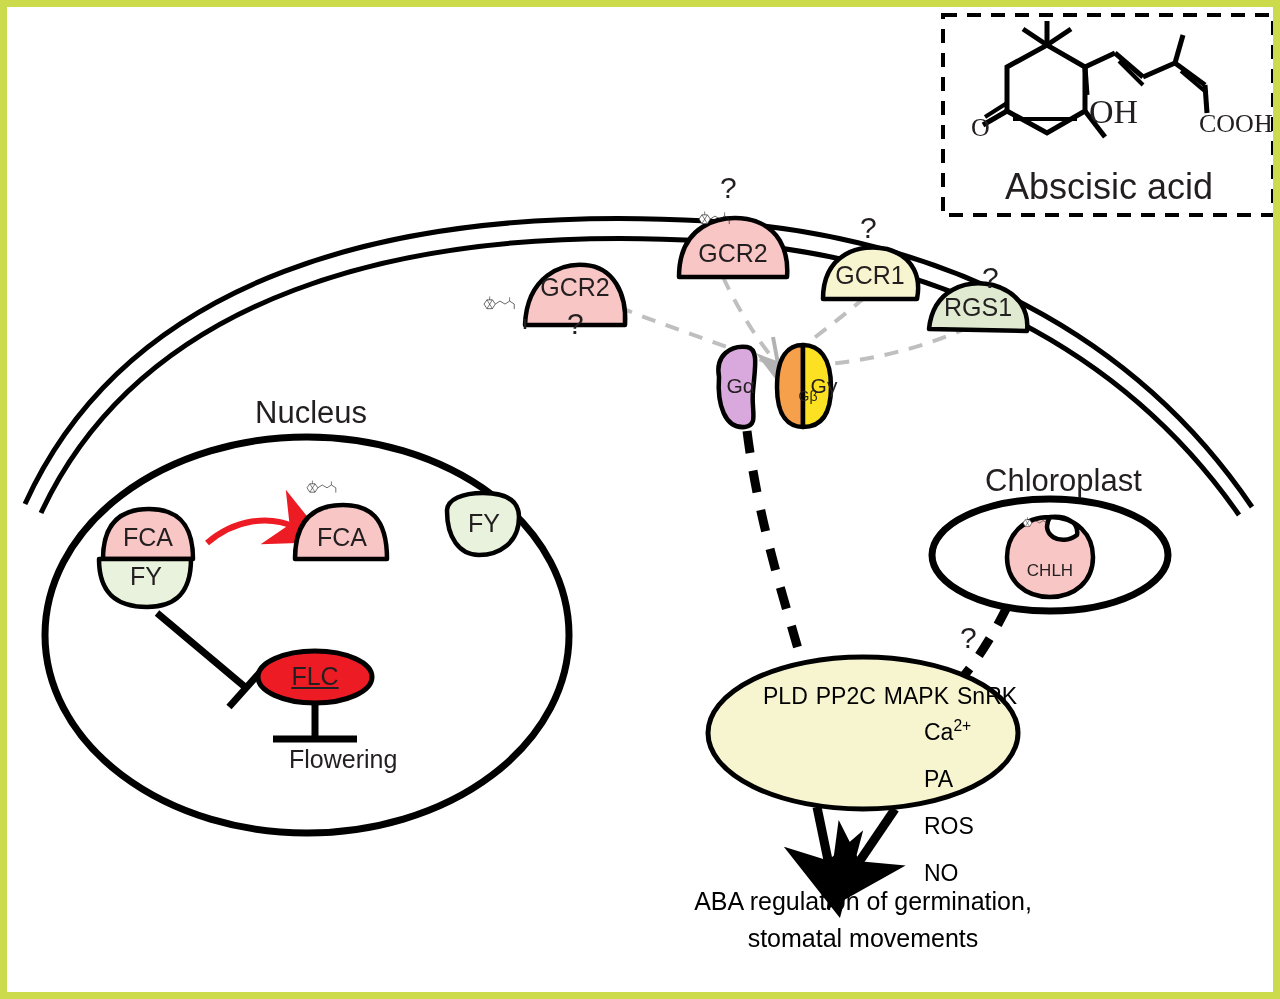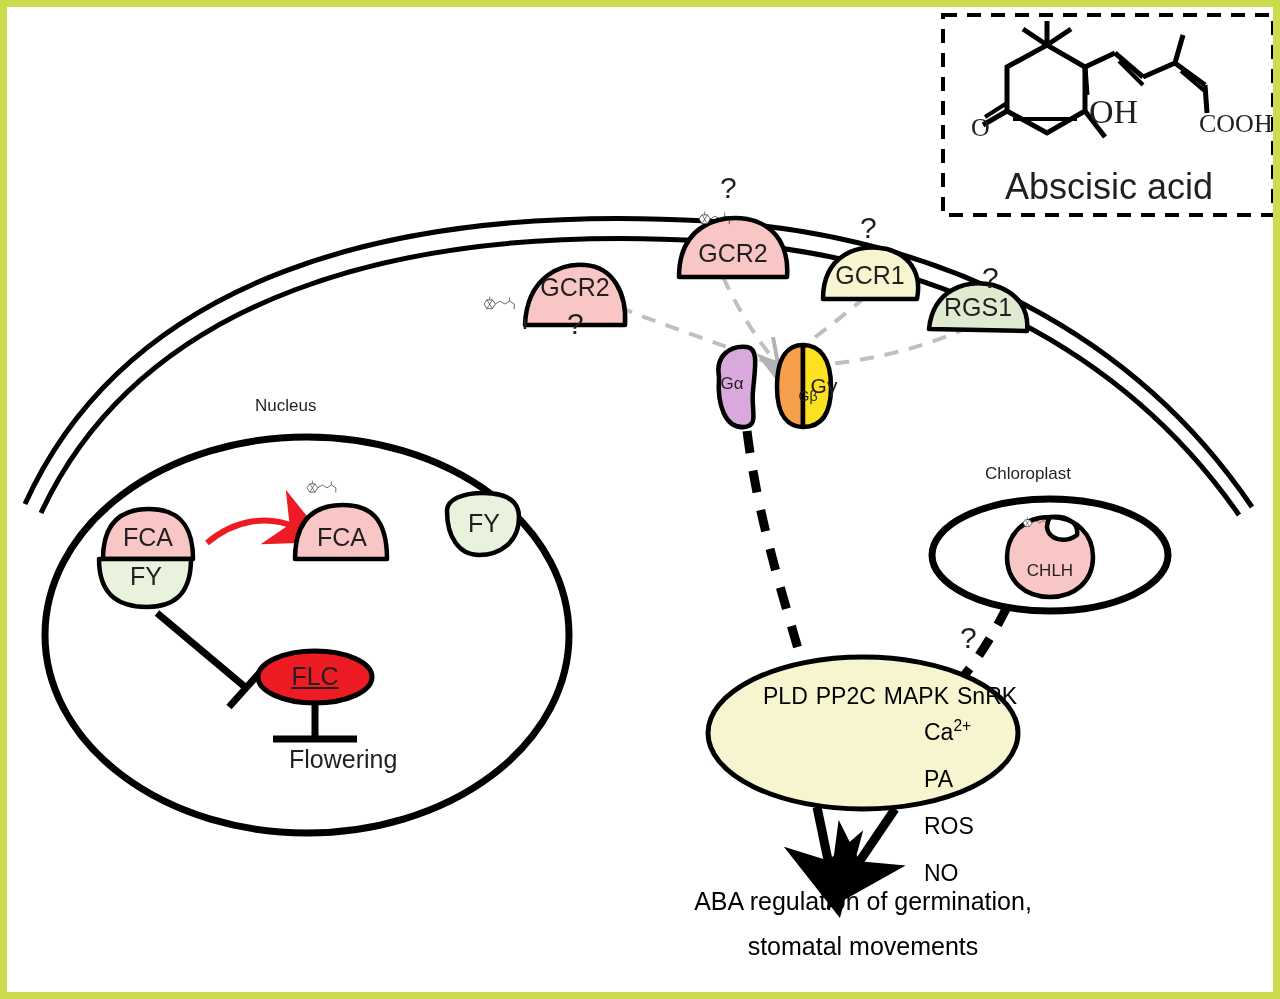--- a/index.html
+++ b/index.html
@@ -37,21 +37,21 @@
     white-space: nowrap;
     line-height: 1;
     pointer-events: none;
   }
   .qmark {
     position: absolute;
     font-size: 30px;
     color: #231f20;
     line-height: 1;
   }
-  .organelle-label { font-size: 17px; }
+  .organelle-label { font-size: 31px; }
   .caption-line { font-size: 25px; text-align: center; }
   .effector-item { font-size: 23px; }
   .sup { font-size: 0.68em; vertical-align: super; }
 </style>
 </head>
 <body>
 
 <div id="figure">
 
   <svg id="canvas" viewBox="0 0 1280 999">
@@ -210,21 +210,21 @@
 
   <div class="node-label" style="left:676px; top:234px; width:100px; font-size:25px;">GCR2</div>
   <div class="qmark" style="left:713px; top:166px;">?</div>
 
   <div class="node-label" style="left:813px; top:256px; width:100px; font-size:25px;">GCR1</div>
   <div class="qmark" style="left:853px; top:206px;">?</div>
 
   <div class="node-label" style="left:921px; top:288px; width:100px; font-size:25px;">RGS1</div>
   <div class="qmark" style="left:975px; top:256px;">?</div>
 
-  <div class="node-label" style="left:702px; top:368px; width:46px; font-size:17px;">Gα</div>
+  <div class="node-label" style="left:702px; top:368px; width:46px; font-size:21px;text-align:right;">Gα</div>
   <div class="node-label" style="left:764px; top:382px; width:38px; font-size:14px;margin-left:18px;">Gβ</div>
   <div class="node-label" style="left:798px; top:368px; width:38px; font-size:21px;">Gγ</div>
 
   <div class="lbl organelle-label" style="left:248px; top:390px;">Nucleus</div>
   <div class="node-label" style="left:96px; top:518px; width:90px; font-size:25px;">FCA</div>
   <div class="node-label" style="left:94px; top:557px; width:90px; font-size:25px;">FY</div>
   <div class="node-label" style="left:290px; top:518px; width:90px; font-size:25px;">FCA</div>
   <div class="node-label" style="left:454px; top:504px; width:46px; font-size:25px;">FY</div>
   <div class="node-label" style="left:263px; top:657px; width:90px; font-size:25px;text-decoration:underline;">FLC</div>
   <div class="lbl" style="left:238px; top:740px; font-size:25px;margin-left:44px;">Flowering</div>
@@ -241,16 +241,16 @@
   </div>
   <div style="position:absolute; left:917px; top:676px; display:flex; flex-direction:column; gap:20px;margin-top:34px;">
     <div class="effector-item"><span>Ca</span><span class="sup">2+</span></div>
     <div class="effector-item">PA</div>
     <div class="effector-item">ROS</div>
     <div class="effector-item">NO</div>
   </div>
 
   <div style="position:absolute; left:596px; top:880px; width:520px;">
     <div class="caption-line">ABA regulation of germination,</div>
-    <div class="caption-line" style="margin-top:16px;">stomatal movements</div>
+    <div class="caption-line" style="margin-top:8px;">stomatal movements</div>
   </div>
 
 </div>
 
 </body></html>

